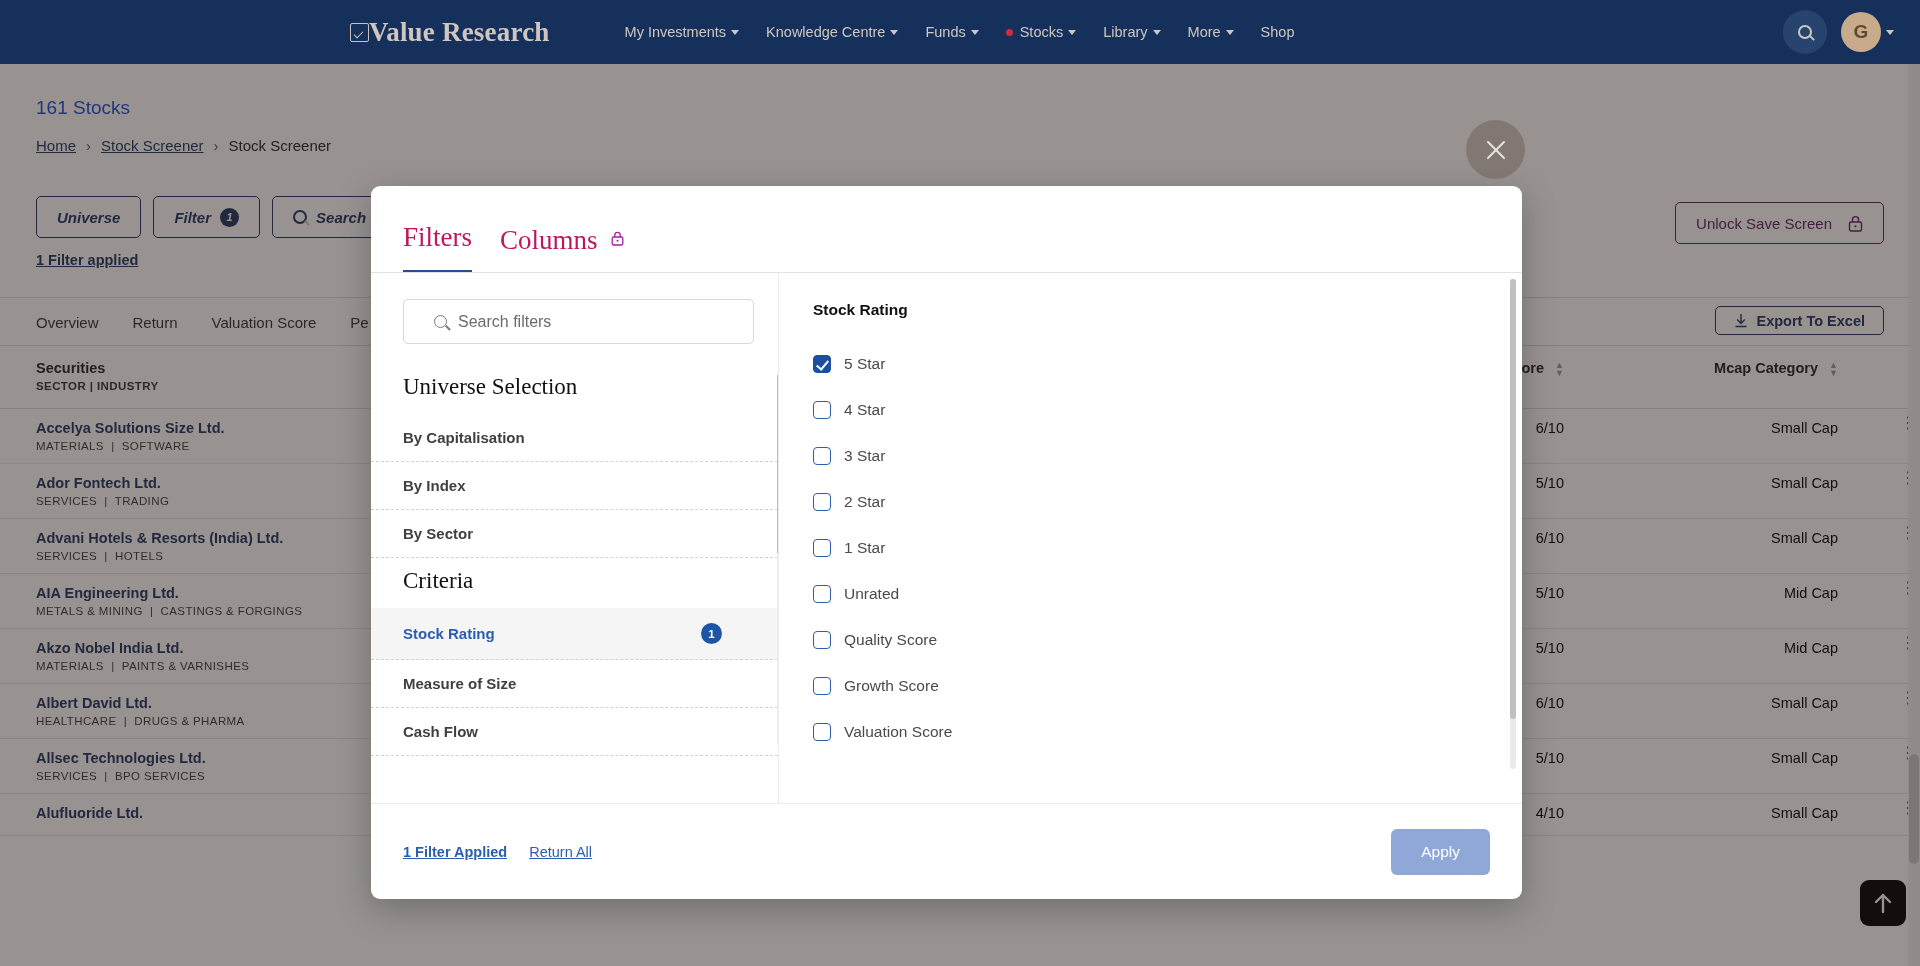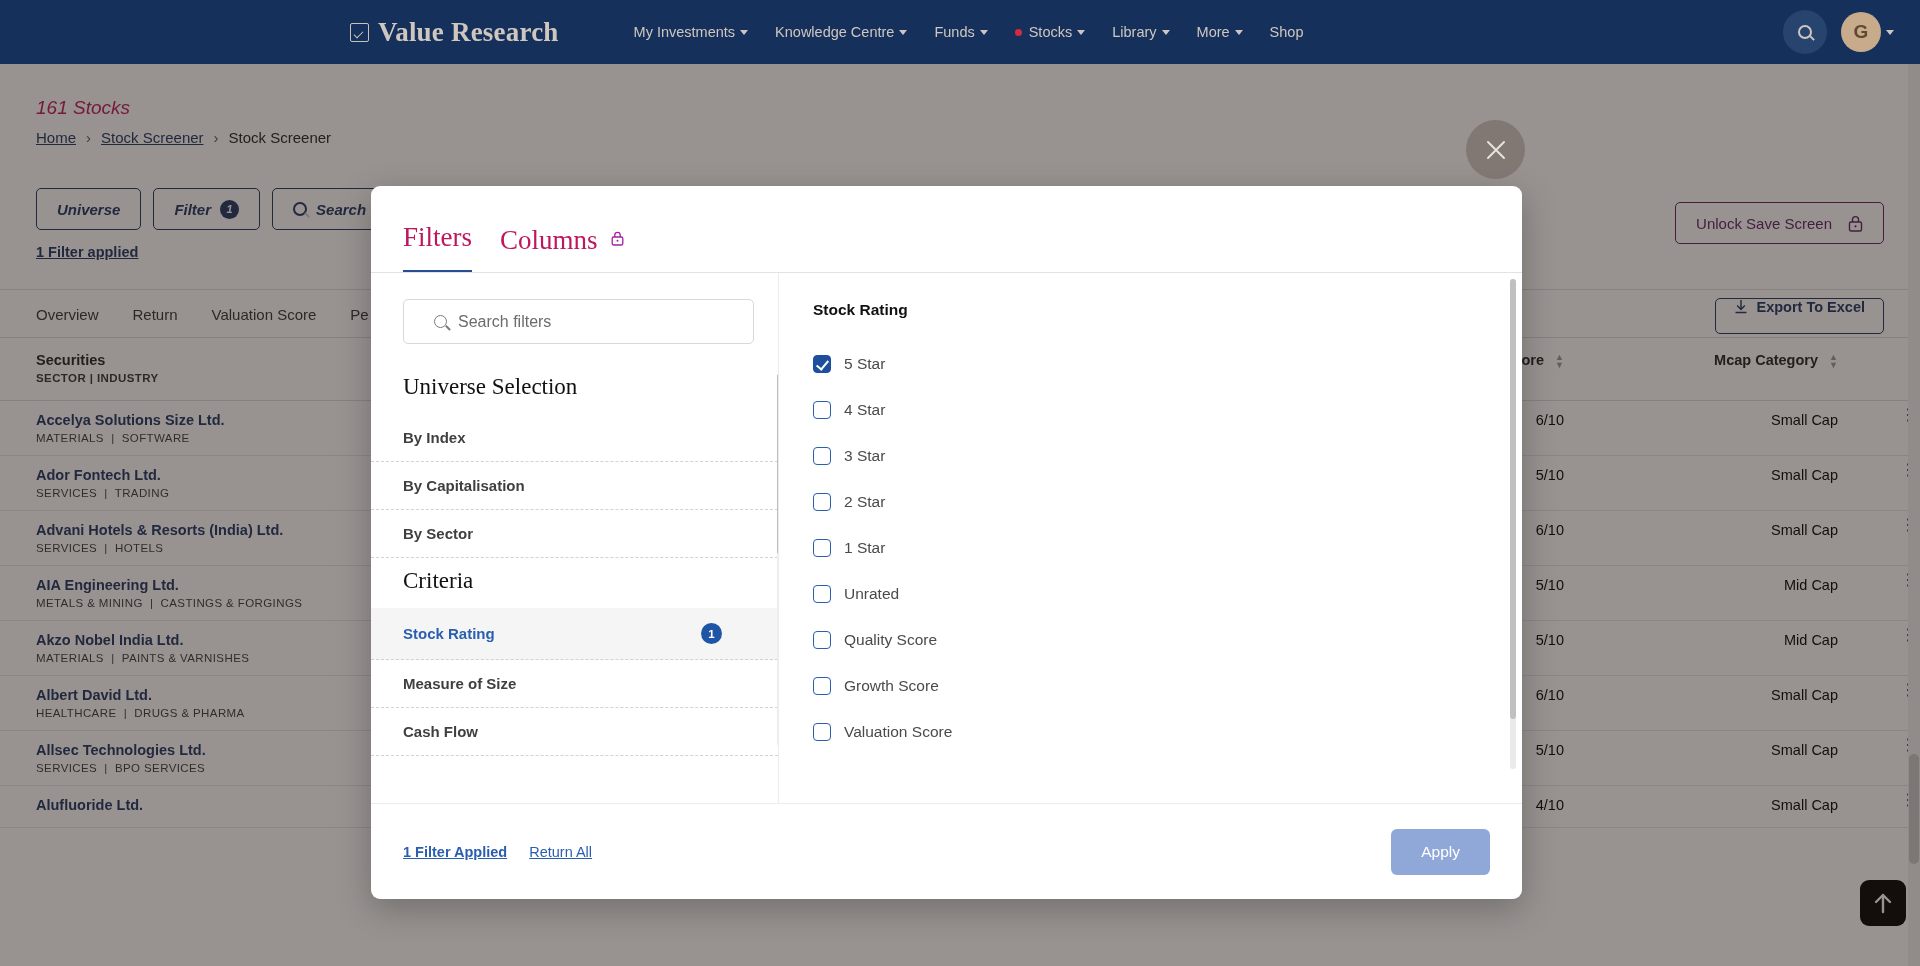--- a/index.html
+++ b/index.html
@@ -11,21 +11,21 @@
   }
 
   
   #page { position: absolute; inset: 0; background:#fff; }
 
   
   .topbar {
     height: 64px; background: #16305c; display: flex; align-items: center;
     padding: 0 26px; position: relative;
   }
-  .brand { display:flex; align-items:center; gap:9px; margin-left: 280px; padding-left: 44px; }
+  .brand { display:flex; align-items:center; gap:0; margin-left: 280px; padding-left: 44px; }
   .brand-mark {
     width:19px; height:19px; border:1.6px solid #c9c2bb; border-radius:2px;
     position:relative;
   }
   .brand-mark::after{
     content:""; position:absolute; left:3px; top:7px; width:8px; height:4px;
     border-left:1.6px solid #c9c2bb; border-bottom:1.6px solid #c9c2bb;
     transform: rotate(-45deg);
   }
   .brand-text{
@@ -46,21 +46,21 @@
   }
   .mag { width:14px;height:14px;border:2px solid #cfc7bf;border-radius:50%;position:relative;}
   .mag::after{content:"";position:absolute;width:2px;height:6px;background:#cfc7bf;right:-3px;bottom:-4px;transform:rotate(-45deg);}
   .avatar{
     width:40px;height:40px;border-radius:50%;background:#c8ab8a;color:#5c4a33;
     display:flex;align-items:center;justify-content:center;font-size:19px;font-weight:600;
   }
 
   
   .content { padding: 20px 36px 0 36px; }
-  .stocks-count { font-size:19px; color:#be185d; margin: 13px 0 10px 0; font-style: italic; }
+  .stocks-count { font-size:19px; color:#1d4ed8; margin: 13px 0 18px 0; }
   .crumbs { display:flex; align-items:center; gap:10px; font-size:15px; color:#1d3461; }
   .crumbs a { color:#1d3461; text-decoration: underline; }
   .crumbs .sep { color:#555; }
   .crumbs .cur { color:#222; text-decoration:none; }
 
   .btnrow { display:flex; align-items:center; gap:12px; margin-top: 42px; }
   .obtn{
     border:1px solid #1d3461; color:#1d3461; background:transparent;
     border-radius:5px; height:42px; padding:0 20px; font-size:15px; font-weight:600;
     display:flex;align-items:center;gap:9px;cursor:pointer; white-space:nowrap;font-style:italic;
@@ -80,22 +80,22 @@
     display:flex;align-items:center;gap:16px;cursor:pointer;white-space:nowrap;
   }
 
   
   .tabzone{ margin-top:28px; border-top:1px solid #dfdfdf; position:relative; }
   .tabs{ display:flex; gap:34px; padding: 16px 36px 14px 36px; }
   .tab{ font-size:15px; color:#333; cursor:pointer; white-space:nowrap;}
   .export-btn{
     position:absolute; right:36px; top:8px;
     border:1px solid #1d3461; color:#1d3461; background:transparent;
-    border-radius:5px; height:36px; padding:0 18px; font-size:14.5px; font-weight:600;
-    display:flex;align-items:flex-start;gap:8px;cursor:pointer;white-space:nowrap;
+    border-radius:5px; height:29px; padding:0 18px; font-size:14.5px; font-weight:600;
+    display:flex;align-items:center;gap:8px;cursor:pointer;white-space:nowrap;
   }
 
   table{ width:100%; border-collapse: collapse; table-layout: fixed; }
   thead th{
     text-align:left; padding:14px 12px 16px 36px; font-size:14.5px; font-weight:700;
     color:#222; border-top:1px solid #dcdcdc; border-bottom:1px solid #dcdcdc;
     vertical-align: top;
   }
   .sub{ display:block; font-size:11.5px; font-weight:700; letter-spacing:.4px; color:#333; margin-top:4px;}
   th.num, td.num{ text-align:right; padding-right:26px; padding-left:6px;}
@@ -496,24 +496,24 @@
       <div class="srchwrap">
         <div class="srch">
           <span class="mg"></span>
           <input type="text" value="" placeholder="Search filters" style="">
         </div>
       </div>
 
       <div class="listscroll">
         <div class="lgroup-title">Universe Selection</div>
         <div class="litem">
-            <span>By Index</span>
+            <span>By Capitalisation</span>
           </div>
         <div class="litem">
-            <span>By Capitalisation</span>
+            <span>By Index</span>
           </div>
         <div class="litem">
             <span>By Sector</span>
           </div>
 
         <div class="lgroup-title">Criteria</div>
         <div class="litem active">
           <span>Stock Rating</span>
           <span class="lbadge">1</span>
         </div>

